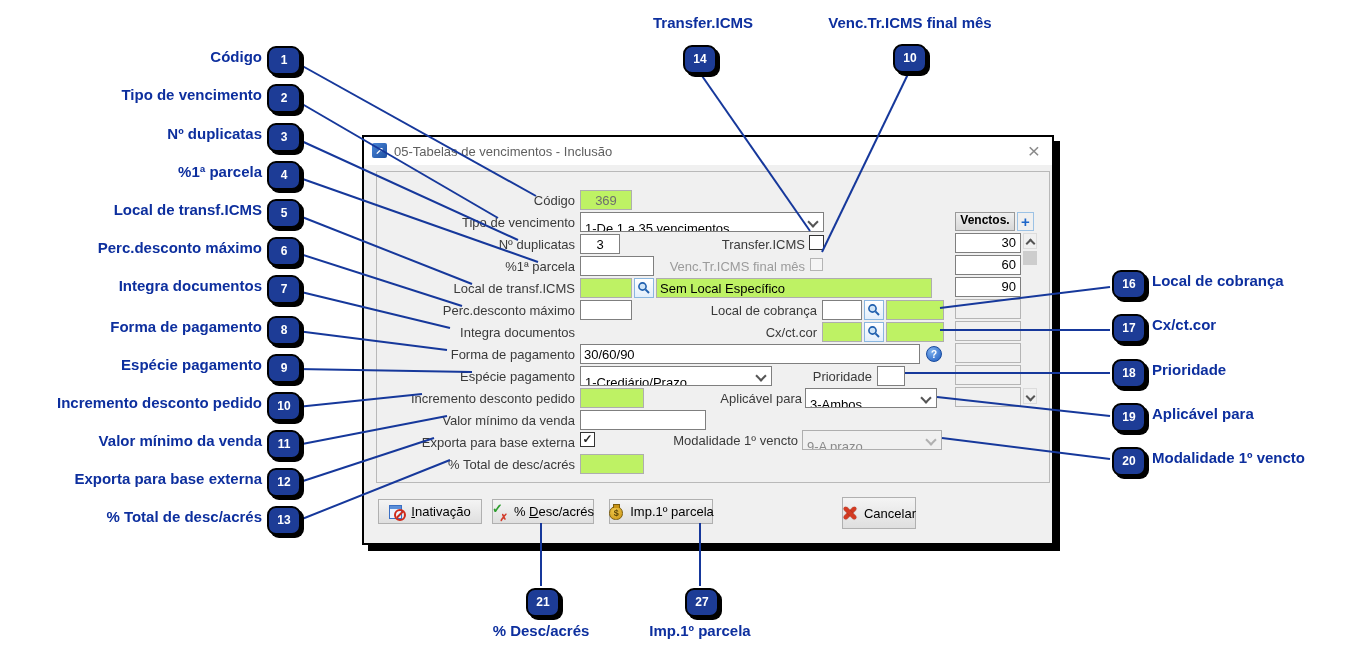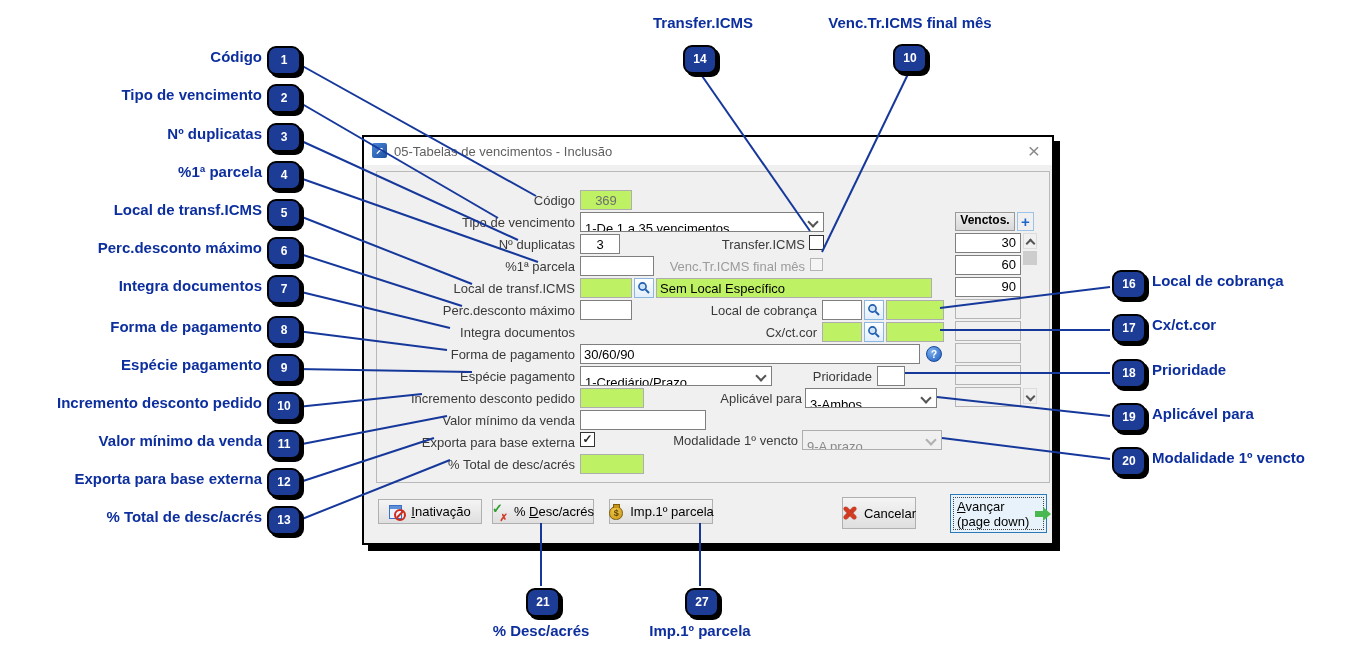--- a/index.html
+++ b/index.html
@@ -250,24 +250,20 @@
   <div class="btn" style="left:245px;top:362px;width:104px;height:25px">
     <span class="ico16">
         <span class="bag">$</span>
       </span>
     <span>Imp.1º parcela</span>
   </div>
   <div class="btn" style="left:478px;top:360px;width:74px;height:32px">
     <span class="redx"></span>
     <span>Cancelar</span>
   </div>
-  <div class="btn btn-next" style="left:586px;top:357px;width:97px;height:39px">
-    <span><u>A</u><span>vançar</span><br><span>(page down)</span></span>
-    <span class="garr"></span>
-  </div>
 </div>
 
 <div class="co-lbl" style="right:1091px;top:48px">Código</div>
 <div class="co-badge" style="left:267px;top:46px">1</div>
 <div class="co-lbl" style="right:1091px;top:86px">Tipo de vencimento</div>
 <div class="co-badge" style="left:267px;top:84px">2</div>
 <div class="co-lbl" style="right:1091px;top:125px">Nº duplicatas</div>
 <div class="co-badge" style="left:267px;top:123px">3</div>
 <div class="co-lbl" style="right:1091px;top:163px">%1ª parcela</div>
 <div class="co-badge" style="left:267px;top:161px">4</div>

